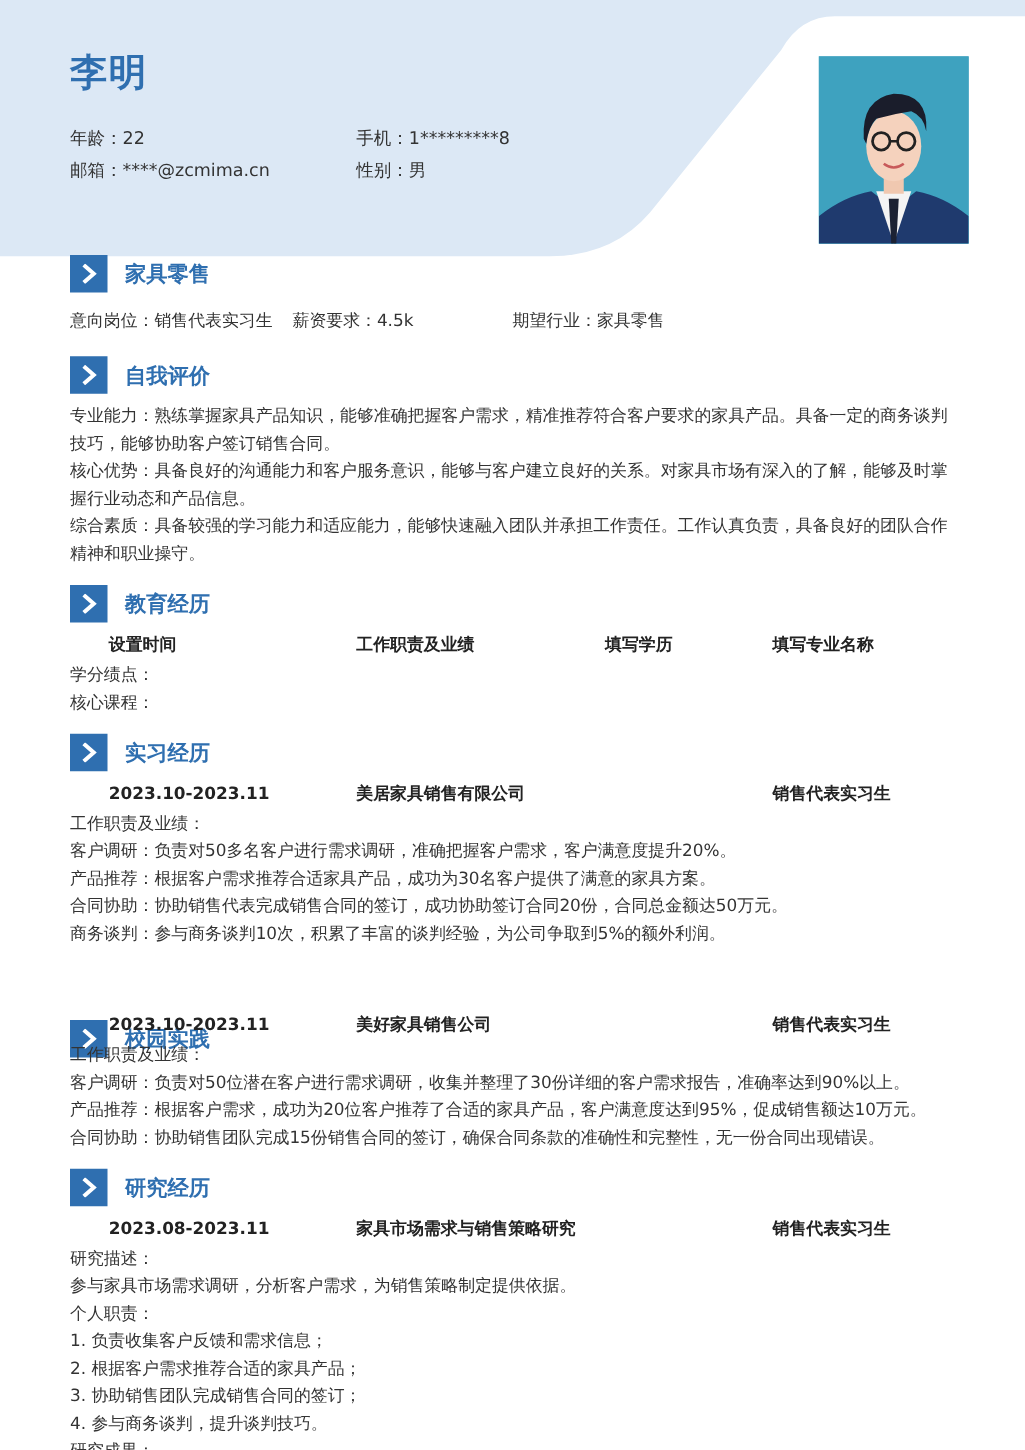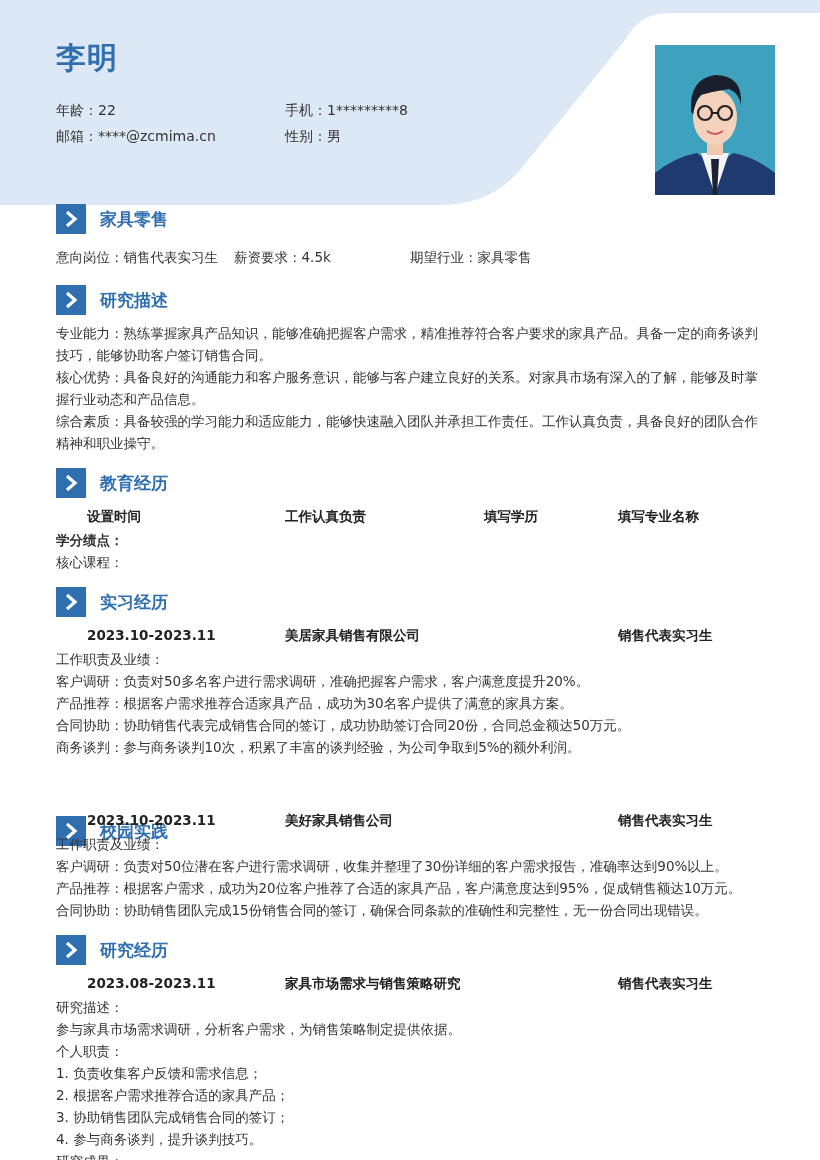--- a/index.html
+++ b/index.html
@@ -62,41 +62,41 @@
 <div class="line" style="top:246px;">意向岗位：销售代表实习生</div>
 <div class="line" style="top:246px; left:234px;">薪资要求：4.5k</div>
 <div class="line" style="top:246px; left:410px;">期望行业：家具零售</div>
 
 <div class="section-head" style="top:285px;">
   <div class="section-icon">
     <svg width="14" height="16" viewBox="0 0 14 16">
         <path d="M3 1 L11 8 L3 15" fill="none" stroke="#ffffff" stroke-width="3.2"></path>
       </svg>
   </div>
-  <div class="section-title">研究描述</div>
+  <div class="section-title">自我评价</div>
 </div>
 <div class="para" style="top:322px;">专业能力：熟练掌握家具产品知识，能够准确把握客户需求，精准推荐符合客户要求的家具产品。具备一定的商务谈判技巧，能够协助客户签订销售合同。</div>
 <div class="para" style="top:366px;">核心优势：具备良好的沟通能力和客户服务意识，能够与客户建立良好的关系。对家具市场有深入的了解，能够及时掌握行业动态和产品信息。</div>
 <div class="para" style="top:410px;">综合素质：具备较强的学习能力和适应能力，能够快速融入团队并承担工作责任。工作认真负责，具备良好的团队合作精神和职业操守。</div>
 
 <div class="section-head" style="top:468px;justify-content:center;">
   <div class="section-icon">
     <svg width="14" height="16" viewBox="0 0 14 16">
         <path d="M3 1 L11 8 L3 15" fill="none" stroke="#ffffff" stroke-width="3.2"></path>
       </svg>
   </div>
   <div class="section-title">教育经历</div>
 </div>
 <div class="row" style="top:505px;">
   <span style="left:0;">设置时间</span>
-  <span style="left:198px;">工作认真负责</span>
+  <span style="left:198px;">工作职责及业绩</span>
   <span style="left:397px;">填写学历</span>
   <span style="left:531px;">填写专业名称</span>
 </div>
-<div class="line" style="top:529px;font-weight:bold;">学分绩点：</div>
+<div class="line" style="top:529px;">学分绩点：</div>
 <div class="line" style="top:551px;">核心课程：</div>
 
 <div class="section-head" style="top:587px;">
   <div class="section-icon">
     <svg width="14" height="16" viewBox="0 0 14 16">
         <path d="M3 1 L11 8 L3 15" fill="none" stroke="#ffffff" stroke-width="3.2"></path>
       </svg>
   </div>
   <div class="section-title">实习经历</div>
 </div>

